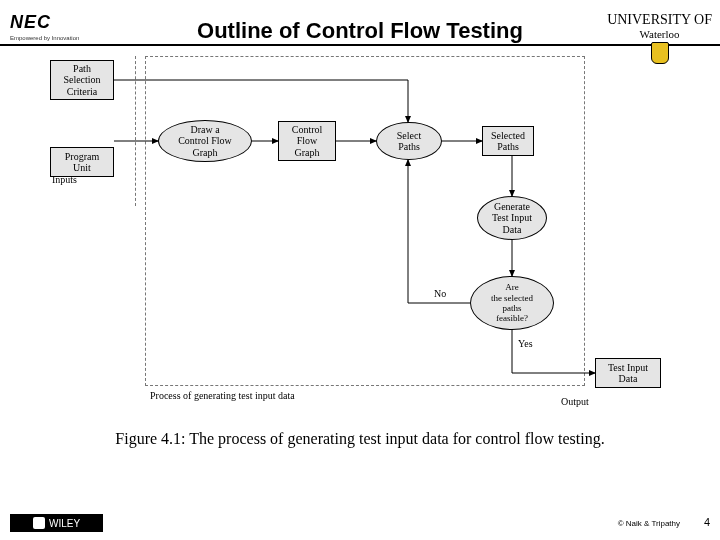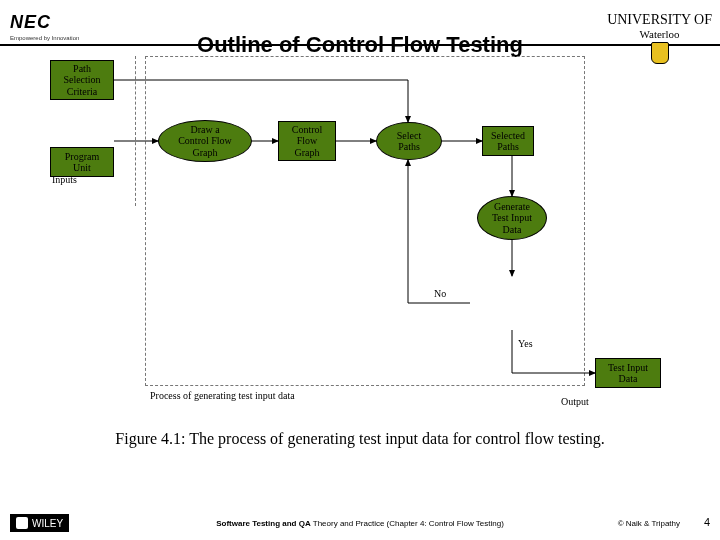--- a/index.html
+++ b/index.html
@@ -5,32 +5,32 @@
   * { margin: 0; padding: 0; box-sizing: border-box; }
   body { width: 720px; height: 540px; background: #fff; font-family: Georgia, 'Times New Roman', serif; position: relative; overflow: hidden; }
   .header { position: absolute; top: 8px; left: 0; right: 0; height: 38px; border-bottom: 2px solid #000; }
   .nec-logo { position: absolute; left: 10px; top: 4px; }
   .nec-text { color: #000000; font-weight: bold; font-size: 18px; font-family: Arial, sans-serif; font-style: italic; letter-spacing: 1px; }
   .nec-tag { font-size: 6px; color: #333; font-family: Arial, sans-serif; margin-top: 2px; }
   .waterloo { position: absolute; right: 8px; top: 4px; text-align: center; }
   .waterloo-text { font-size: 14px; font-family: Liberation Serif, serif; }
   .waterloo-name { font-family: 'Times New Roman', serif; font-size: 11px; }
   .crest { width: 18px; height: 22px; background: #e8c020; border: 1px solid #000; margin: 2px auto 0; border-radius: 2px 2px 6px 6px; }
-  .title { position: absolute; left: 0; right: 0; top: 10px; text-align: center; font-family: Arial, sans-serif; font-weight: bold; font-size: 22px; margin-top: 14px; }
+  .title { position: absolute; left: 0; right: 0; top: 10px; text-align: center; font-family: Arial, sans-serif; font-weight: bold; font-size: 22px; }
   .diagram { position: absolute; top: 56px; left: 50px; width: 620px; height: 360px; }
   .caption { position: absolute; left: 0; right: 0; top: 430px; text-align: center; font-size: 16px; }
   .footer { position: absolute; bottom: 6px; left: 0; right: 0; height: 22px; }
-  .wiley { position: absolute; left: 10px; bottom: 2px; background: #000; color: #fff; font-family: Arial, sans-serif; font-size: 10px; padding: 3px 6px; display: flex; align-items: center; gap: 4px; }
+  .wiley { position: absolute; left: 10px; bottom: 2px; background: #000; color: #fff; font-family: Arial, sans-serif; font-size: 10px; padding: 3px 23px; display: flex; align-items: center; gap: 4px; }
   .wiley-icon { width: 12px; height: 12px; background: #fff; border-radius: 2px; display: inline-block; }
   .footer-mid { position: absolute; left: 0; right: 0; bottom: 6px; text-align: center; font-family: Arial, sans-serif; font-size: 8px; }
   .footer-mid b { font-weight: bold; }
   .copyright { position: absolute; right: 40px; bottom: 6px; font-family: Arial, sans-serif; font-size: 8px; }
   .slidenum { position: absolute; right: 10px; bottom: 6px; font-family: Arial, sans-serif; font-size: 11px; }
 
-  .box { position: absolute; border: 1px solid #000; background: #4d7c0f; font-family: 'Times New Roman', serif; font-size: 10px; text-align: center; display: flex; align-items: center; justify-content: center; padding: 2px; line-height: 1.15; }
+  .box { position: absolute; border: 1px solid #000; background: #e5e5e5; font-family: 'Times New Roman', serif; font-size: 10px; text-align: center; display: flex; align-items: center; justify-content: center; padding: 2px; line-height: 1.15; }
   .oval { border-radius: 50%; }
   .label { position: absolute; font-family: 'Times New Roman', serif; font-size: 10px; background: transparent; }
   .dashbox { position: absolute; border: 1px dashed #777; }
 
   svg.conn { position: absolute; top: 0; left: 0; width: 620px; height: 360px; pointer-events: none; }
 
 </style>
 </head>
 <body>
 
@@ -52,20 +52,21 @@
   <div class="dashbox" style="left:85px; top:0; width:0; height:150px; border-top:none; border-right:none; border-bottom:none;"></div>
   <div class="dashbox" style="left:95px; top:0; width:440px; height:330px;"></div>
 
   <div class="box" style="left:0; top:4px; width:64px; height:40px;">Path<br>Selection<br>Criteria</div>
   <div class="box" style="left:0; top:70px; width:64px; height:30px;margin-top:21px;">Program<br>Unit</div>
   <div class="box oval" style="left:108px; top:64px; width:94px; height:42px;">Draw a<br>Control Flow<br>Graph</div>
   <div class="box" style="left:228px; top:65px; width:58px; height:40px;">Control<br>Flow<br>Graph</div>
   <div class="box oval" style="left:326px; top:66px; width:66px; height:38px;">Select<br>Paths</div>
   <div class="box" style="left:432px; top:70px; width:52px; height:30px;">Selected<br>Paths</div>
   <div class="box oval" style="left:427px; top:140px; width:70px; height:44px;">Generate<br>Test Input<br>Data</div>
+  <div class="box oval" style="left:420px; top:220px; width:84px; height:54px; font-size:9px;">Are<br>the selected<br>paths<br>feasible?</div>
   <div class="box" style="left:545px; top:302px; width:66px; height:30px;">Test Input<br>Data</div>
 
   <div class="label" style="left:2px; top:118px;">Inputs</div>
   <div class="label" style="left:100px; top:334px;">Process of generating test input data</div>
   <div class="label" style="left:470px; top:340px;margin-left:41px;">Output</div>
   <div class="label" style="left:384px; top:232px;">No</div>
   <div class="label" style="left:468px; top:282px;">Yes</div>
 
   <svg class="conn">
     <defs>
@@ -97,18 +98,15 @@
   </svg>
 </div>
 
 <div class="caption">Figure&nbsp;4.1: The process of generating test input data for control flow testing.</div>
 
 <div class="footer">
   <div class="wiley">
     <span class="wiley-icon"></span>
     <span>WILEY</span>
   </div>
-  <div class="footer-mid">
-    <b>Software Testing and QA</b><span> Theory and Practice (Chapter 4: Control Flow Testing)</span>
-  </div>
   <div class="copyright">© Naik &amp; Tripathy</div>
   <div class="slidenum">4</div>
 </div>
 
 </body></html>

